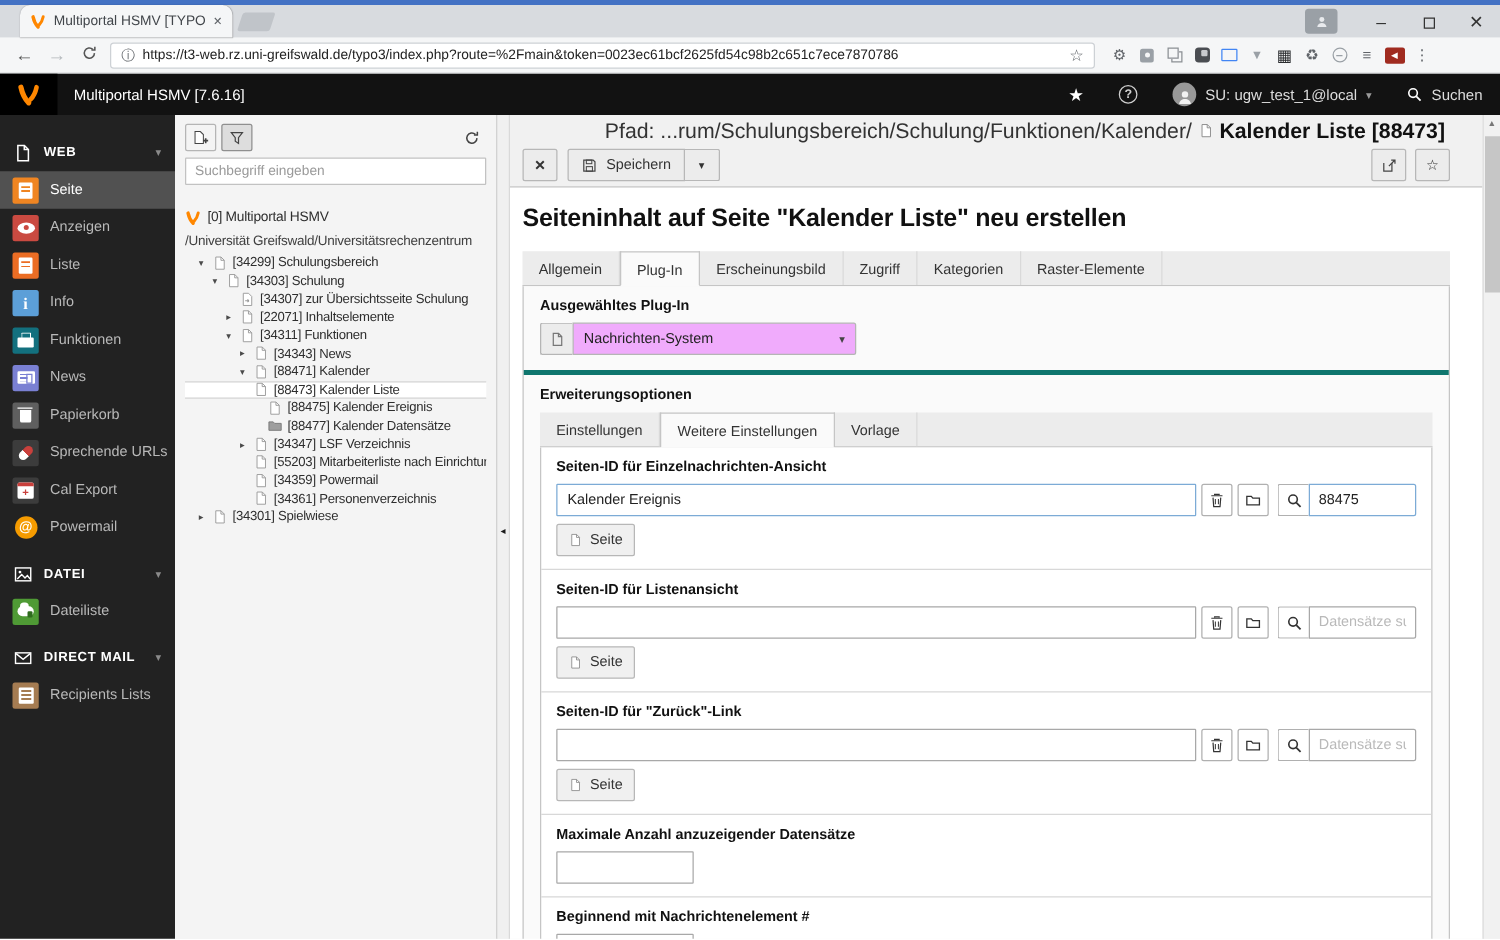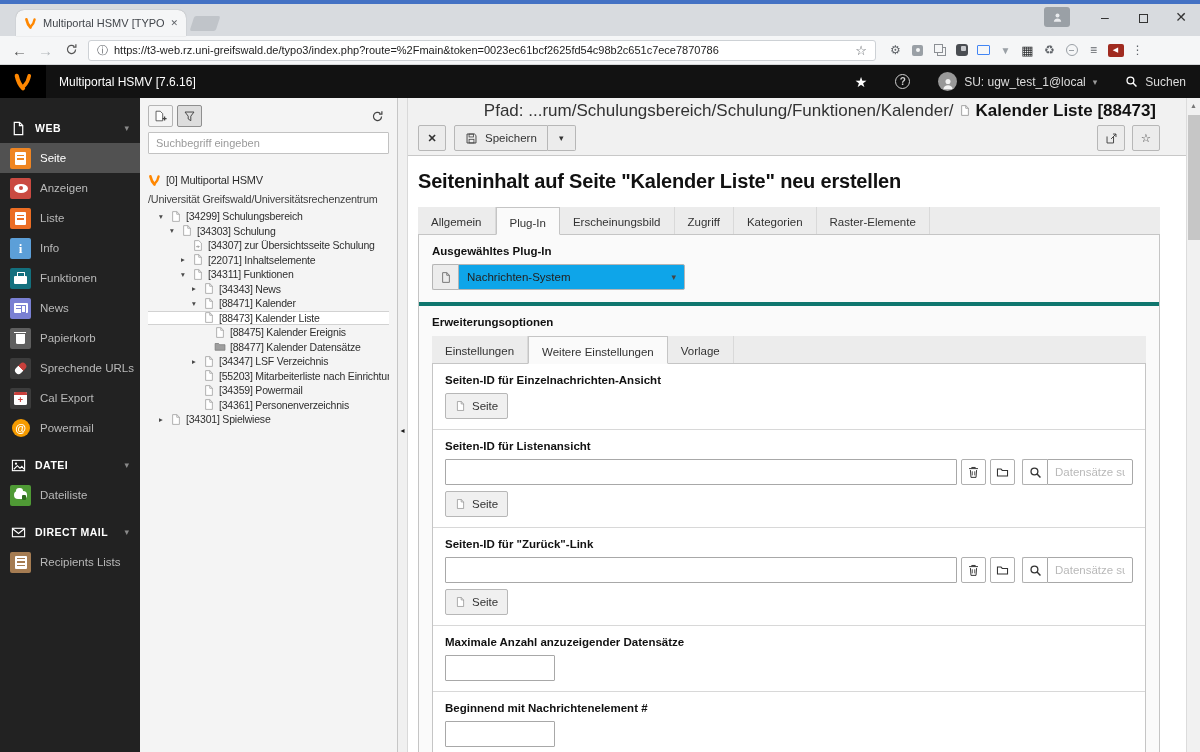--- a/index.html
+++ b/index.html
@@ -1,20 +1,20 @@
 <!DOCTYPE html>
 <html><head>
 <meta charset="utf-8">
 <style>
   *{box-sizing:border-box}
   body{margin:0;background:#fff;font-family:"Liberation Sans",sans-serif;-webkit-font-smoothing:antialiased}
   .screen{width:1200px;height:752px;position:relative;overflow:hidden;background:#fff}
 
   
-  .titlebar{height:36px;background:#d8dbdf;border-top:4px solid #4472c4;display:flex;align-items:flex-end;position:relative}
+  .titlebar{height:30px;background:#d8dbdf;border-top:4px solid #4472c4;display:flex;align-items:flex-end;position:relative}
   .btab{width:170px;height:26px;background:#f5f6f7;border-radius:8px 8px 0 0;margin-left:16px;display:flex;align-items:center;gap:6px;padding:0 8px;box-shadow:0 0 1px rgba(0,0,0,.35)}
   .btab-title{font-size:11px;color:#42464b;white-space:nowrap;overflow:hidden;flex:1}
   .btab-close{font-size:9px;color:#5f6368;cursor:pointer}
   .newtab{width:26px;height:15px;background:#c0c4c9;border-radius:2px;margin:0 0 5px 6px;transform:skewX(-18deg)}
   .winctl{position:absolute;right:0;top:-2px;height:30px;display:flex;align-items:center}
   .profilebtn{width:26px;height:20px;background:#9aa0a6;border-radius:3px;color:#e8eaed;display:flex;align-items:center;justify-content:center;margin-right:16px}
   .profilebtn svg{width:11px;height:11px}
   .winbtn{width:38px;text-align:center;font-size:14px;color:#333;line-height:30px}
   .maxsq{display:inline-block;width:9px;height:9px;border:1.2px solid #333;vertical-align:middle}
 
@@ -134,21 +134,21 @@
   .ptitle{font-size:20px;font-weight:bold;color:#111;margin:0 0 14px;letter-spacing:-.2px}
   .tabs{display:flex;background:#ececec;border-bottom:1px solid #c5c5c5}
   .tab2{padding:9px 13px 5px;font-size:11.5px;color:#333;border-right:1px solid #d9d9d9;cursor:pointer}
   .tab2.on{background:#fafafa;border:1px solid #c5c5c5;border-bottom:1px solid #fafafa;margin-bottom:-1px}
   .panel{border:1px solid #c5c5c5;border-top:none;background:#fafafa}
   .sec1{padding:10px 13px 12px;border-bottom:4px solid #0f766e}
   .flabel{font-size:11.5px;font-weight:bold;color:#111;margin-bottom:7px}
   .selectwrap{display:flex;width:253px;height:26px;cursor:pointer}
   .selicon{width:26px;border:1px solid #b5b5b5;border-right:none;background:#ececec;display:flex;align-items:center;justify-content:center;color:#777;border-radius:2px 0 0 2px}
   .selicon svg{width:12px;height:13px}
-  .selbox{flex:1;border:1px solid #b5b5b5;background:#0ea5e9;display:flex;align-items:center;justify-content:space-between;padding:0 8px;font-size:11.5px;color:#222;border-radius:0 2px 2px 0}
+  .selbox{flex:1;border:1px solid #b5b5b5;background:#f0abfc;display:flex;align-items:center;justify-content:space-between;padding:0 8px;font-size:11.5px;color:#222;border-radius:0 2px 2px 0}
   .selcaret{font-size:9px;color:#444}
   .sec2{padding:10px 13px 13px}
   .itabs{display:flex;background:#ececec;border-bottom:1px solid #c5c5c5;margin-top:8px}
   .ipanel{border:1px solid #c5c5c5;border-top:none;background:#fff}
   .fsec{padding:10px 12px 10px;border-bottom:1px solid #d8d8d8}
   .fsec.last{border-bottom:none}
   .frow{display:flex;align-items:center;margin-bottom:6px}
   .tinput{flex:1;height:26px;border:1px solid #a8a8a8;border-radius:1px;padding:0 8px;font-size:11.5px;color:#222;background:#fff;font-family:inherit;min-width:0}
   .tinput.focus{border-color:#7cabd6}
   .sqbtn{width:25px;height:26px;border:1px solid #b0b0b0;border-radius:2px;background:#fff;display:flex;align-items:center;justify-content:center;color:#333;flex-shrink:0;margin-left:4px;cursor:pointer}
@@ -637,20 +637,41 @@
             <div class="flabel">Erweiterungsoptionen</div>
             <div class="itabs">
               <span class="tab2 itab">Einstellungen</span>
               <span class="tab2 on">Weitere Einstellungen</span>
               <span class="tab2 itab">Vorlage</span>
             </div>
             <div class="ipanel">
 
               <div class="fsec">
                 <div class="flabel">Seiten-ID für Einzelnachrichten-Ansicht</div>
+                <div class="frow">
+                  <input class="tinput focus" value="Kalender Ereignis" style="">
+                  <span class="sqbtn">
+                      <svg>
+                        <use href="#sym-trash"></use>
+                      </svg>
+                    </span>
+                  <span class="sqbtn">
+                      <svg>
+                        <use href="#sym-folder-o"></use>
+                      </svg>
+                    </span>
+                  <span class="sgroup">
+                    <span class="sqbtn">
+                        <svg>
+                          <use href="#sym-search"></use>
+                        </svg>
+                      </span>
+                    <input class="sginput focus" value="88475" style="">
+                  </span>
+                </div>
                 <span class="seitebtn">
                     <svg>
                       <use href="#sym-page"></use>
                     </svg>
                     <span>Seite</span>
                   </span>
               </div>
 
               <div class="fsec">
                 <div class="flabel">Seiten-ID für Listenansicht</div>

